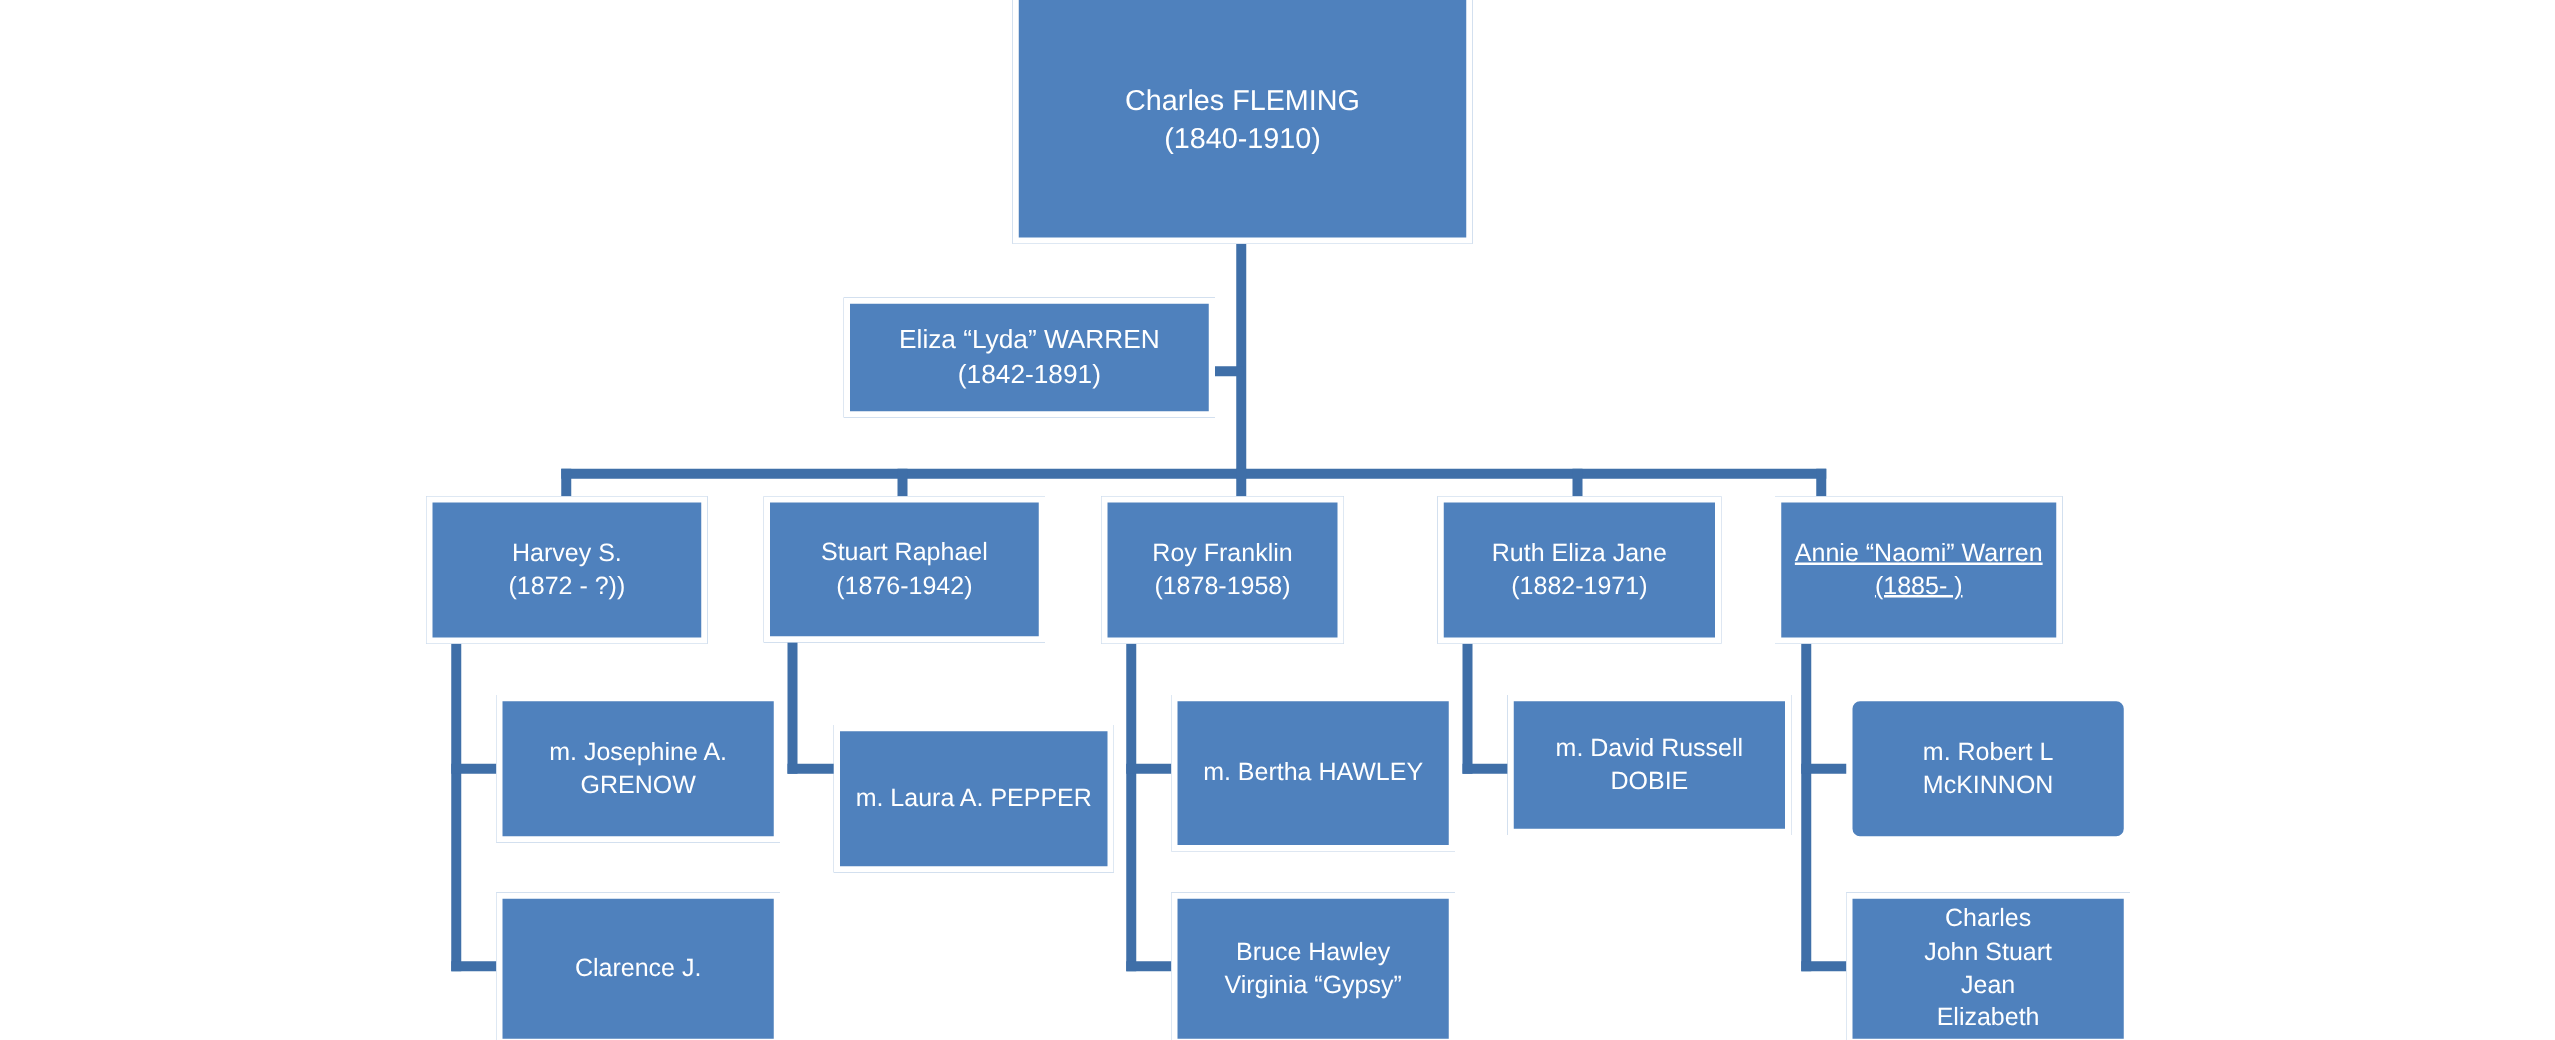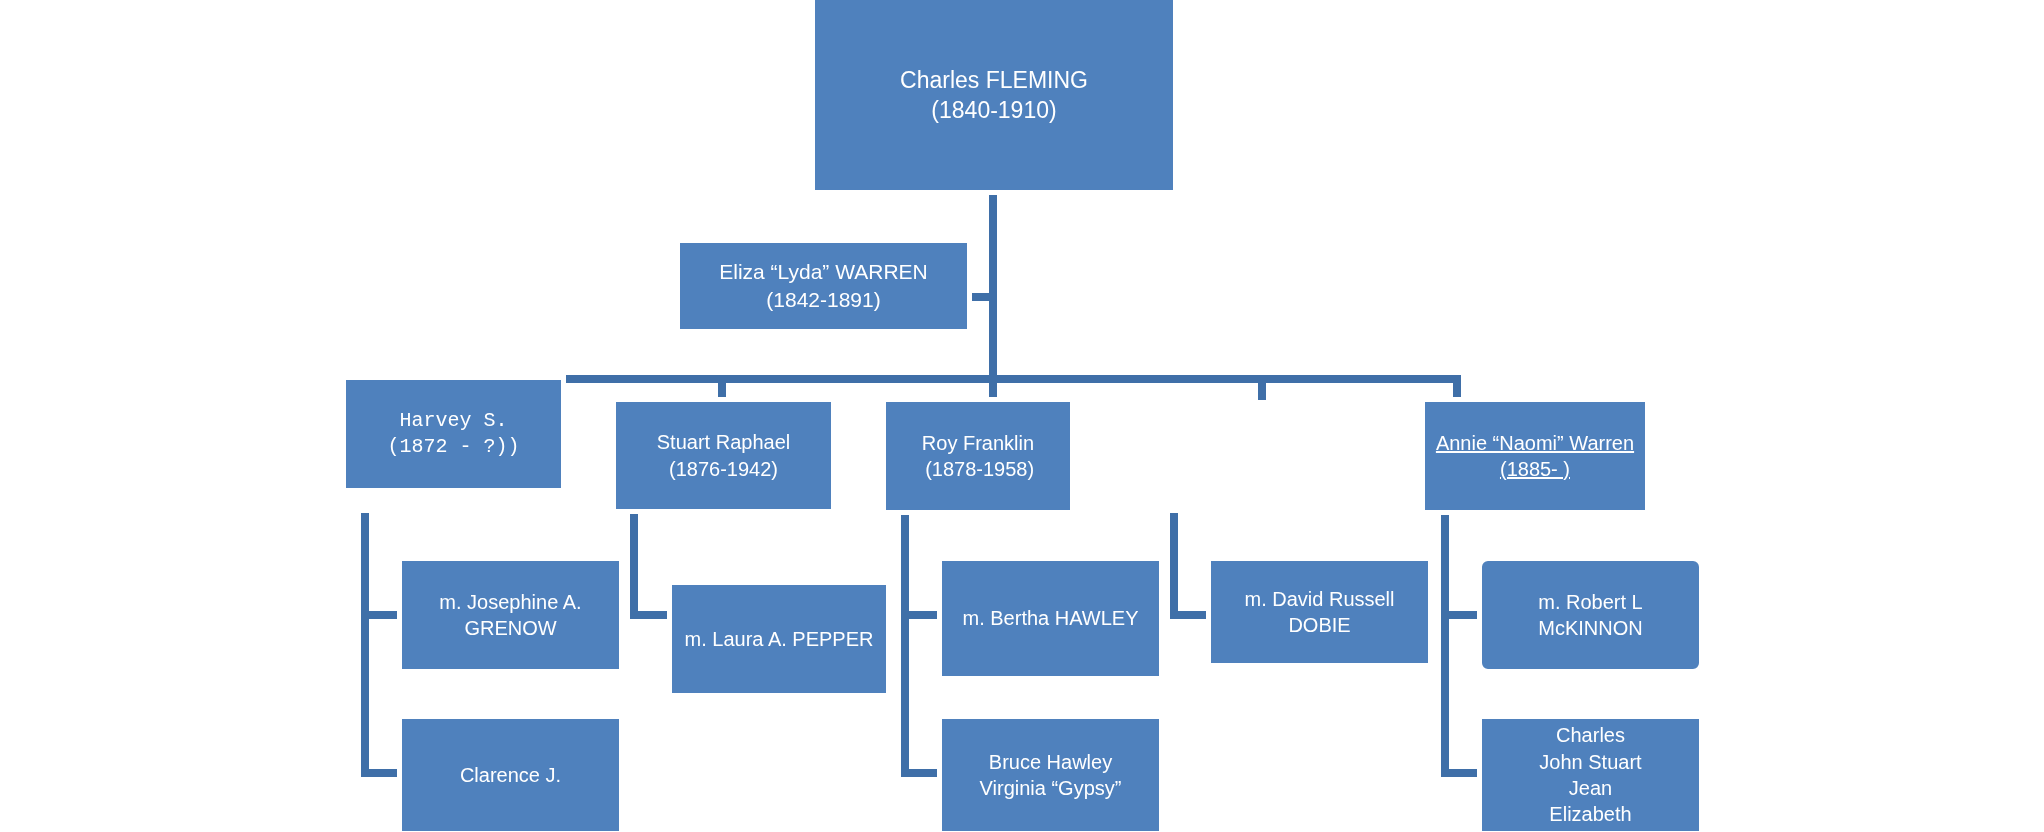--- a/index.html
+++ b/index.html
@@ -80,26 +80,28 @@
   <div class="conn" style="left:1441px; top:513px; width:8px; height:264px;"></div>
   <div class="conn" style="left:1441px; top:611px; width:40px; height:8px;"></div>
   <div class="conn" style="left:1441px; top:769px; width:40px; height:8px;"></div>
 
   <div class="node node-root" style="left:810px; top:-5px; width:368px; height:200px;">Charles FLEMING
 (1840-1910)</div>
 
   <div class="node node-spouse" style="left:675px; top:238px; width:297px; height:96px;">Eliza “Lyda” WARREN
 (1842-1891)</div>
 
-  <div class="node node-child" style="left:341px; top:375px; width:225px; height:118px;font-family:Liberation Mono, monospace;">Harvey S.
+  <div class="node node-child" style="left:341px; top:397px; width:225px; height:118px;">Harvey S.
 (1872 - ?))</div>
   <div class="node node-child" style="left:611px; top:397px; width:225px; height:117px;">Stuart Raphael
 (1876-1942)</div>
-  <div class="node node-child" style="left:881px; top:397px; width:194px; height:118px;text-align:right;">Roy Franklin
+  <div class="node node-child" style="left:881px; top:397px; width:194px; height:118px;">Roy Franklin
 (1878-1958)</div>
+  <div class="node node-child" style="left:1150px; top:397px; width:227px; height:118px;">Ruth Eliza Jane
+(1882-1971)</div>
   <div class="node node-child" style="left:1420px; top:397px; width:230px; height:118px;text-decoration:underline;">Annie “Naomi” Warren
 (1885- )</div>
 
   <div class="node node-mar" style="left:397px; top:556px; width:227px; height:118px;">m.  Josephine A. GRENOW</div>
   <div class="node node-mar" style="left:667px; top:580px; width:224px; height:118px;">m. Laura A. PEPPER</div>
   <div class="node node-mar" style="left:937px; top:556px; width:227px; height:125px;">m.  Bertha HAWLEY</div>
   <div class="node node-mar" style="left:1206px; top:556px; width:227px; height:112px;">m. David Russell DOBIE</div>
   <div class="node node-mar" style="left:1477px; top:556px; width:227px; height:118px;border-radius:11px;">m. Robert L McKINNON</div>
 
   <div class="node node-desc" style="left:397px; top:714px; width:227px; height:122px;">Clarence J.</div>

